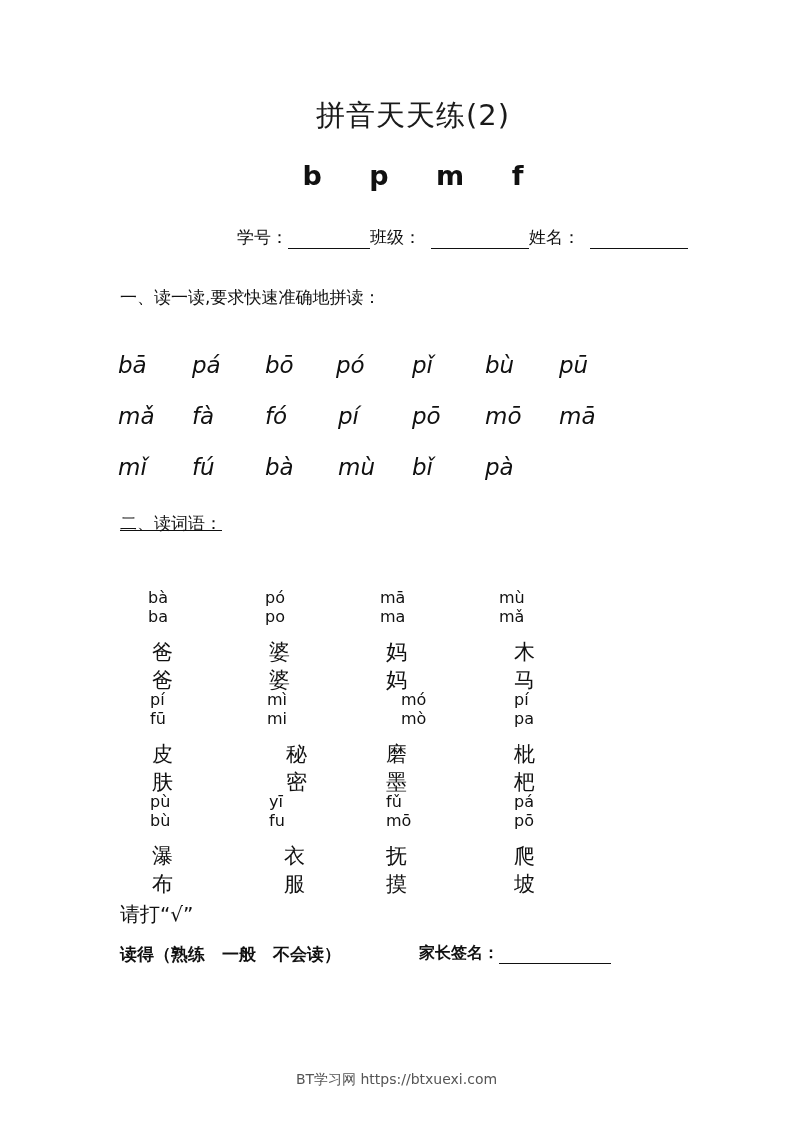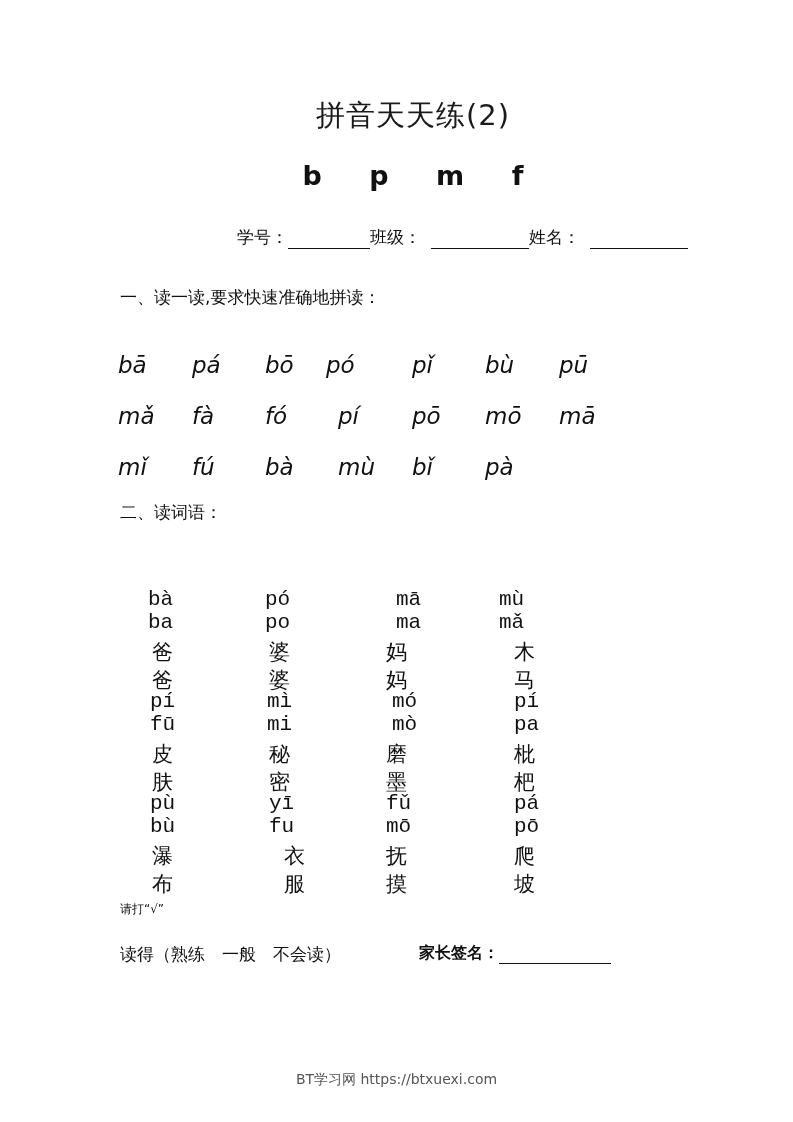--- a/index.html
+++ b/index.html
@@ -14,24 +14,24 @@
     .letters span { display: inline-block; margin: 0 10px; }
     .info { top: 226px; left: 237px; font-size: 17px; display: flex; align-items: flex-end; }
     .blank { display: inline-block; border-bottom: 1.5px solid #111; height: 18px; }
     .section { left: 120px; font-size: 17px; }
     .syl-grid { position: absolute; left: 118px; top: 352px; }
     .syl-row { height: 51px; position: relative; }
     .syl { position: absolute; font-size: 23px; top: 0; font-family: "DejaVu Sans", sans-serif; font-style: italic; }
     .words { position: absolute; left: 148px; top: 588px; }
     .word-row-py { height: 50px; position: relative; }
     .word-row-hz { height: 52px; position: relative; }
-    .wpy { position: absolute; font-size: 21px; top: 0; font-family: Liberation Mono, monospace; }
+    .wpy { position: absolute; font-size: 16px; top: 0; }
     .whz { position: absolute; font-size: 21px; top: 0; letter-spacing: 9px; }
-    .check { left: 120px; top: 901px; font-size: 12px; }
-    .footer-row { top: 943px; left: 120px; font-size: 17px; font-weight: normal; }
+    .check { left: 120px; top: 901px; font-size: 20px; }
+    .footer-row { top: 943px; left: 120px; font-size: 17px; font-weight: bold; }
     .sign { top: 943px; left: 419px; font-size: 16px; font-weight: bold; display: flex; align-items: flex-end; }
     .watermark { left: 0; width: 793px; top: 1071px; text-align: center; font-size: 14px; color: #555; }
   </style>
 </head>
 <body>
 
 <div class="abs title">拼音天天练(2)</div>
 
 <div class="abs letters">
   <span>b</span>
@@ -51,21 +51,21 @@
   <span class="blank" style="width:98px;"></span>
 </div>
 
 <div class="abs section" style="top:286px;">一、读一读,要求快速准确地拼读：</div>
 
 <div class="syl-grid">
   <div class="syl-row">
     <span class="syl" style="left:0px">bā</span>
     <span class="syl" style="left:74px">pá</span>
     <span class="syl" style="left:147px">bō</span>
-    <span class="syl" style="left:208px">pó</span>
+    <span class="syl" style="left:218px">pó</span>
     <span class="syl" style="left:294px">pǐ</span>
     <span class="syl" style="left:367px">bù</span>
     <span class="syl" style="left:441px">pū</span>
   </div>
   <div class="syl-row">
     <span class="syl" style="left:0px">mǎ</span>
     <span class="syl" style="left:74px">fà</span>
     <span class="syl" style="left:147px">fó</span>
     <span class="syl" style="left:220px">pí</span>
     <span class="syl" style="left:294px">pō</span>
@@ -75,44 +75,44 @@
   <div class="syl-row">
     <span class="syl" style="left:0px">mǐ</span>
     <span class="syl" style="left:74px">fú</span>
     <span class="syl" style="left:147px">bà</span>
     <span class="syl" style="left:220px">mù</span>
     <span class="syl" style="left:294px">bǐ</span>
     <span class="syl" style="left:367px">pà</span>
   </div>
 </div>
 
-<div class="abs section" style="top:501px;">二、读词语：</div>
+<div class="abs section" style="top:512px;text-decoration:underline;">二、读词语：</div>
 
 <div class="words">
   <div class="word-row-py">
     <span class="wpy" style="left:0px">bà ba</span>
     <span class="wpy" style="left:117px">pó po</span>
-    <span class="wpy" style="left:248px">mā ma</span>
+    <span class="wpy" style="left:232px">mā ma</span>
     <span class="wpy" style="left:351px">mù mǎ</span>
   </div>
   <div class="word-row-hz">
     <span class="whz" style="left:4px">爸爸</span>
     <span class="whz" style="left:121px">婆婆</span>
     <span class="whz" style="left:238px">妈妈</span>
     <span class="whz" style="left:366px">木马</span>
   </div>
   <div class="word-row-py">
     <span class="wpy" style="left:2px">pí fū</span>
     <span class="wpy" style="left:119px">mì mi</span>
-    <span class="wpy" style="left:244px">mó mò</span>
+    <span class="wpy" style="left:253px">mó mò</span>
     <span class="wpy" style="left:366px">pí pa</span>
   </div>
   <div class="word-row-hz">
     <span class="whz" style="left:4px">皮肤</span>
-    <span class="whz" style="left:121px">秘密</span>
+    <span class="whz" style="left:138px">秘密</span>
     <span class="whz" style="left:238px">磨墨</span>
     <span class="whz" style="left:366px">枇杷</span>
   </div>
   <div class="word-row-py">
     <span class="wpy" style="left:2px">pù bù</span>
     <span class="wpy" style="left:121px">yī fu</span>
     <span class="wpy" style="left:238px">fǔ mō</span>
     <span class="wpy" style="left:366px">pá pō</span>
   </div>
   <div class="word-row-hz">

